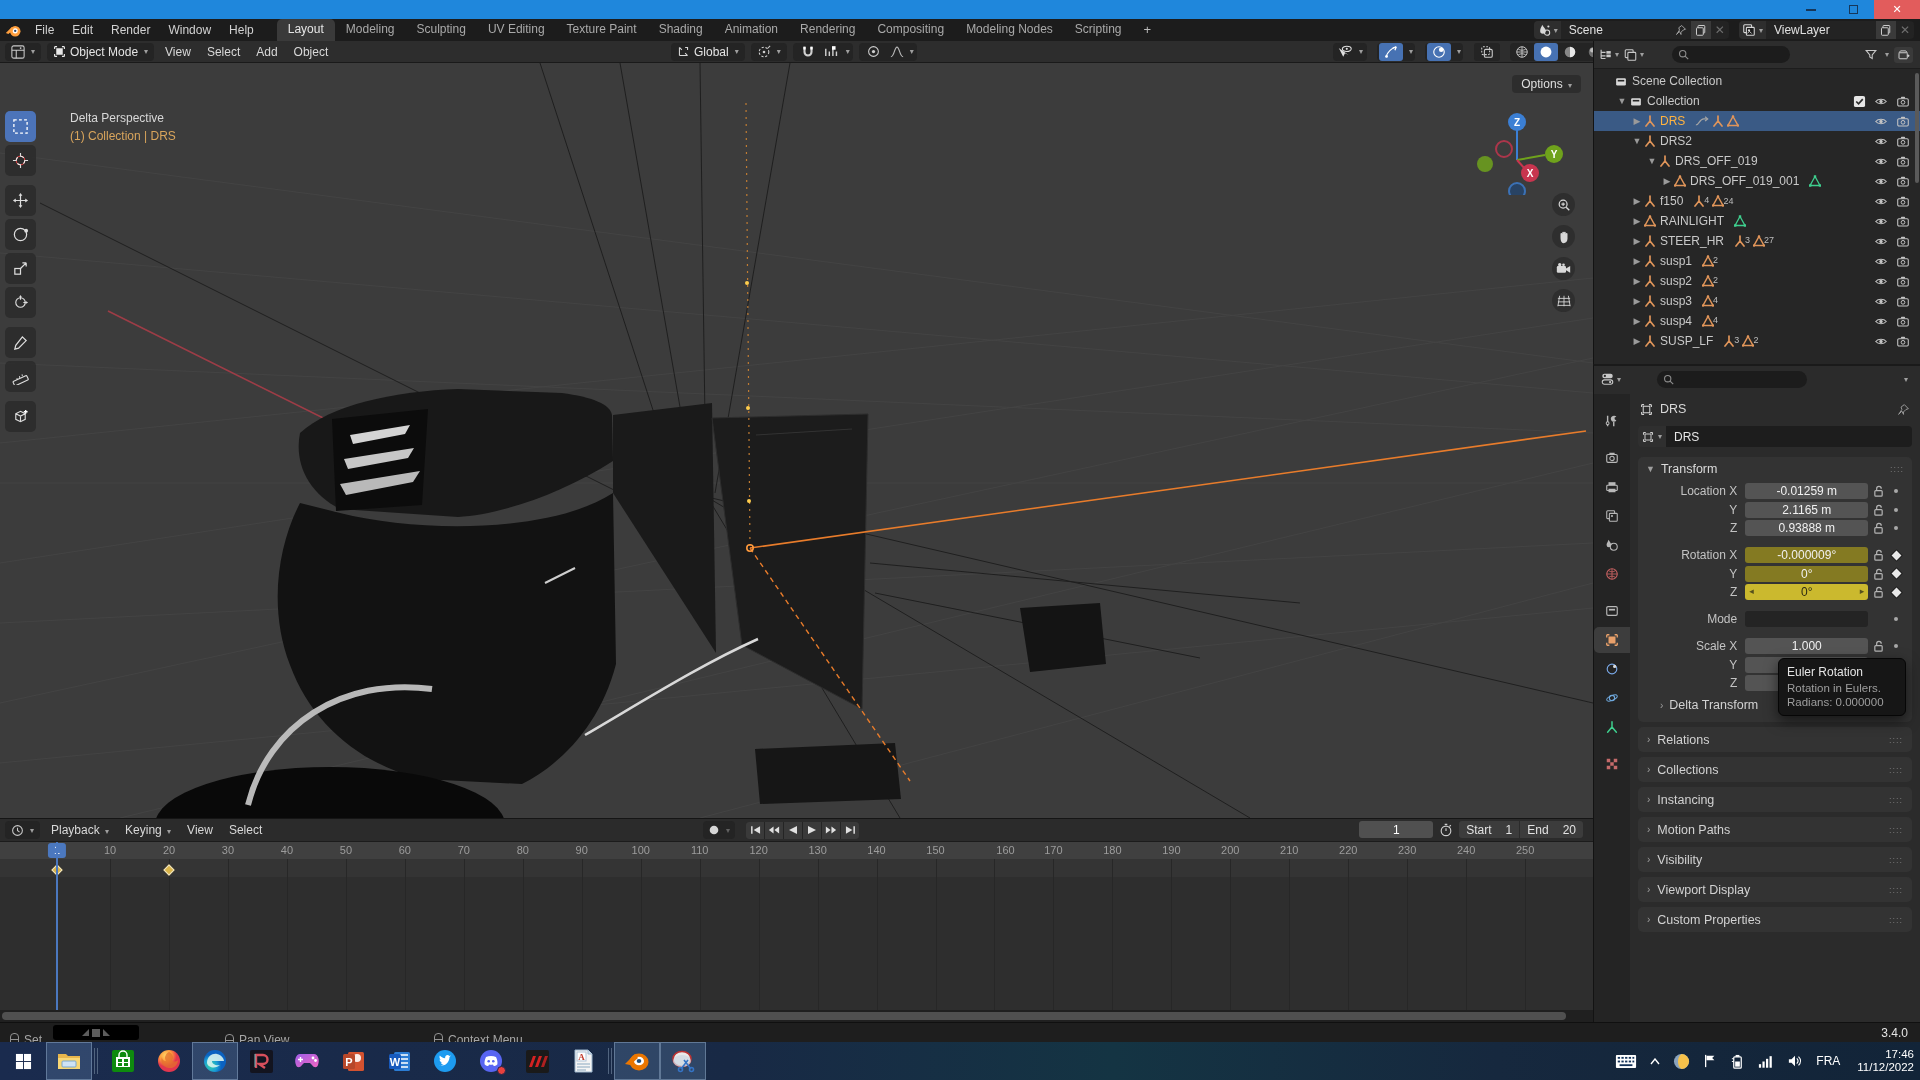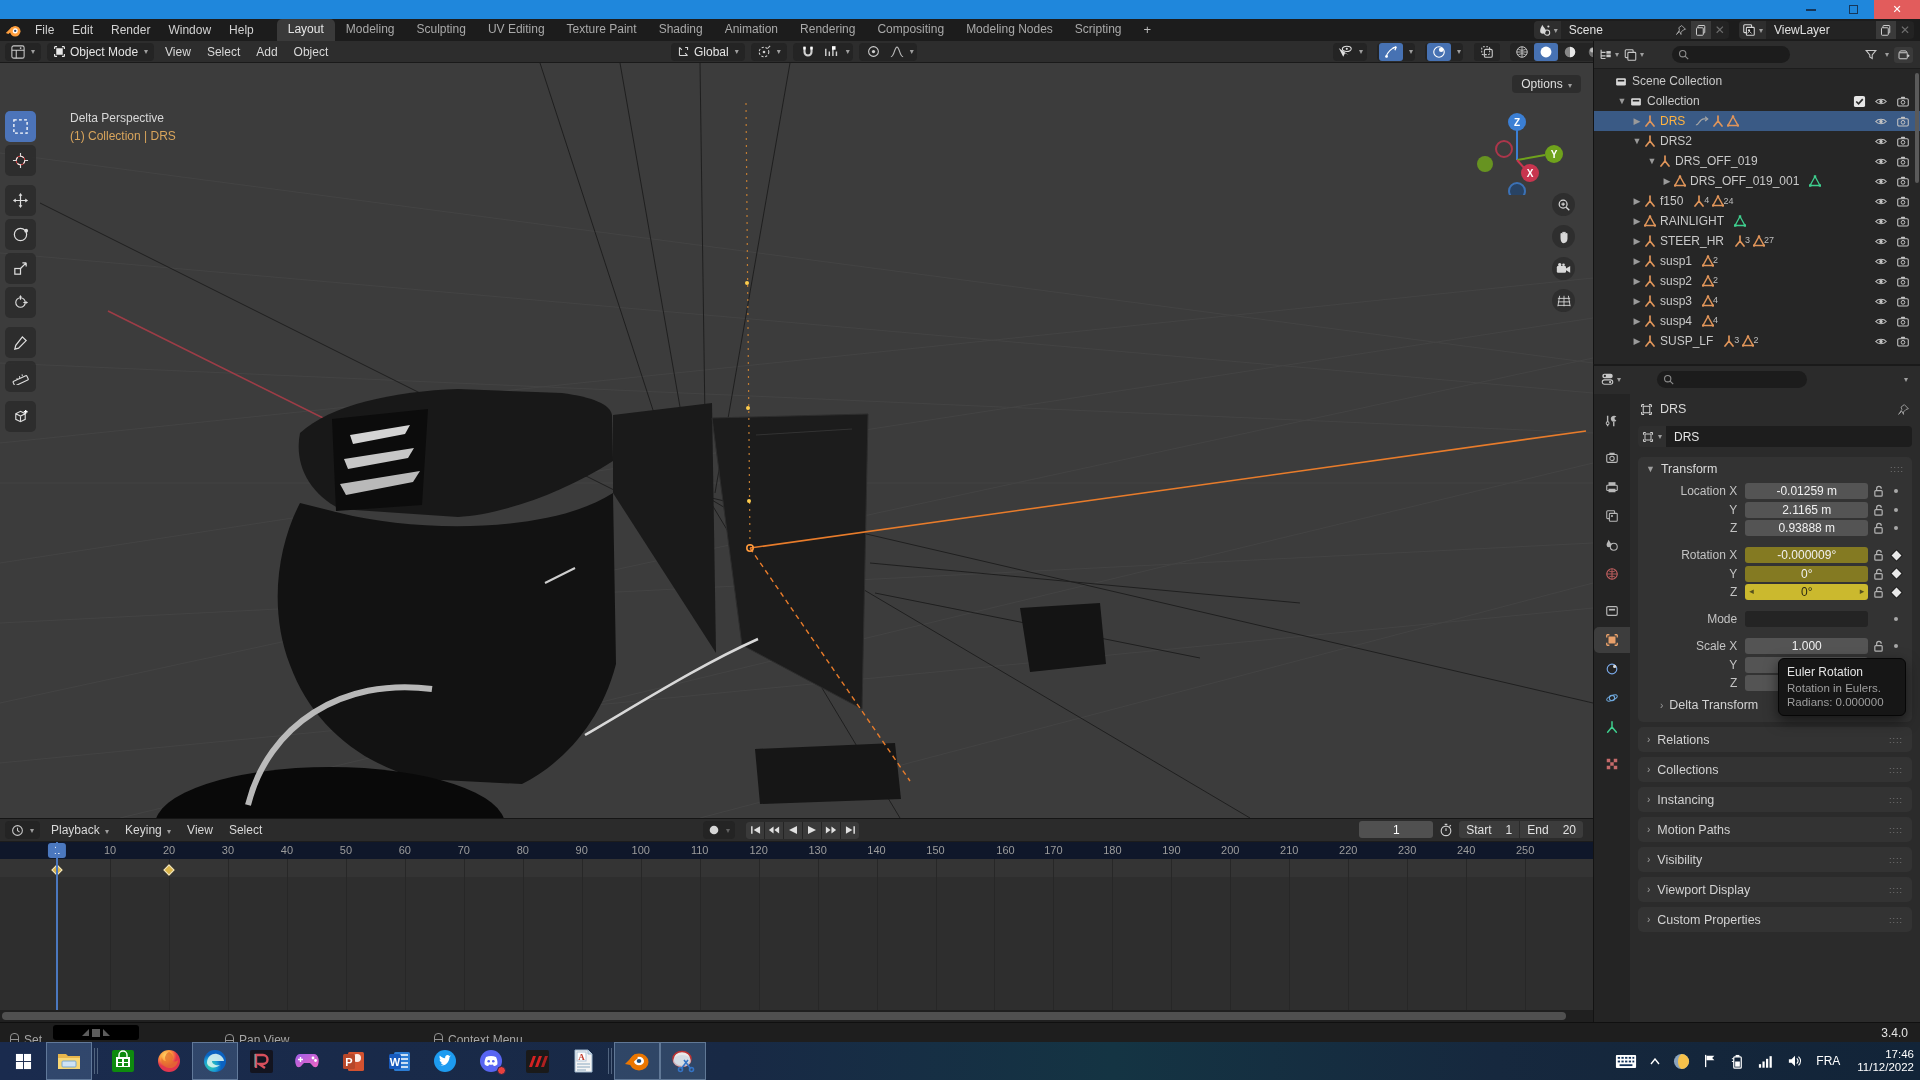--- a/index.html
+++ b/index.html
@@ -115,21 +115,21 @@
   .tl-header { height:23px; background:#2b2b2b; display:flex; align-items:center; border-bottom:1px solid #1c1c1c; }
   .tl-right { position:absolute; right:10px; top:2px; display:flex; align-items:center; gap:6px; }
   .framefield { width:74px; height:17px; background:#505050; border-radius:3px; color:#fff; display:flex; align-items:center; justify-content:center; }
   .rangepill { display:flex; background:#3c3c3c; border-radius:3px; height:17px; align-items:center; }
   .rangepill span { padding:0 7px; color:#e2e2e2; }
   .rangepill .divider { width:1px; height:17px; background:#2b2b2b; padding:0; }
   .transport { display:flex; gap:1px; background:#242424; border-radius:3px; margin-left:8px; }
   .transport .tpb { width:18px; height:17px; display:flex; align-items:center; justify-content:center; background:#3a3a3a; }
   .transport .tpb:first-child { border-radius:3px 0 0 3px; }
   .transport .tpb:last-child { border-radius:0 3px 3px 0; }
-  .ruler { position:absolute; left:0; top:23px; width:100%; height:17px; background:#0f172a; }
+  .ruler { position:absolute; left:0; top:23px; width:100%; height:17px; background:#404040; }
   .tick { position:absolute; top:2px; transform:translateX(-50%); color:#9c9c9c; font-size:11px; }
   .curframe { position:absolute; top:1px; transform:translateX(-50%); background:#4b78bf; color:#fff; font-size:11px; border-radius:3px; padding:0 6px; line-height:15px; }
   .tl-track { position:absolute; left:0; top:40px; width:100%; height:152px; background:#2e2e2e; overflow:hidden; }
   .tl-band { position:absolute; left:0; top:0; width:100%; height:18px; background:#3a3a3a; opacity:.55; }
   .gline { position:absolute; top:0; bottom:0; width:1px; background:#272727; }
   .kf { position:absolute; width:8px; height:8px; background:#d9b449; border:1px solid #efe6c8; transform:rotate(45deg); top:7px; margin-left:-4px; }
   .playhead { position:absolute; width:2px; background:#4b78bf; top:23px; height:169px; }
   .tl-scroll { position:absolute; left:0; bottom:0; width:100%; height:12px; background:#202020; }
   .tl-scroll .handle { position:absolute; left:2px; top:2px; width:1564px; height:8px; background:#505050; border-radius:4px; }
 

